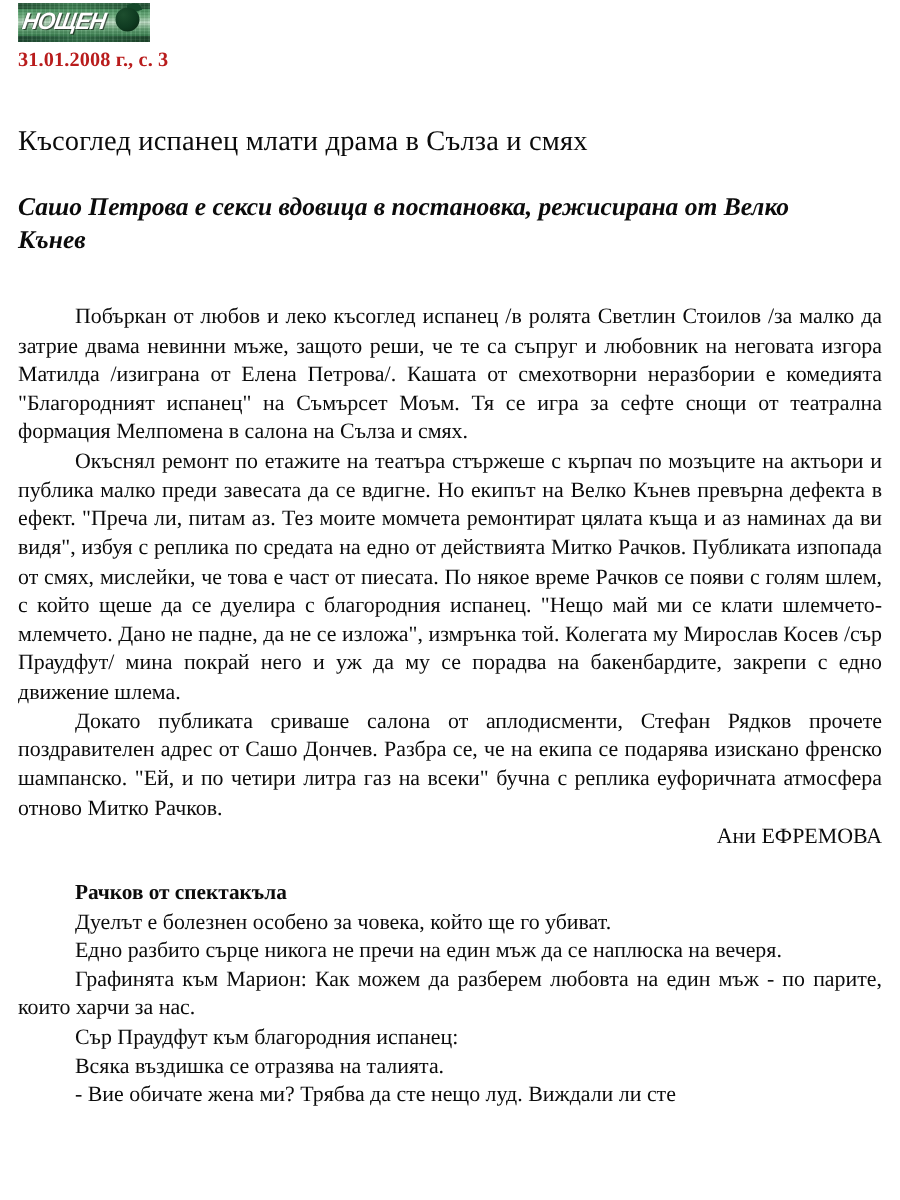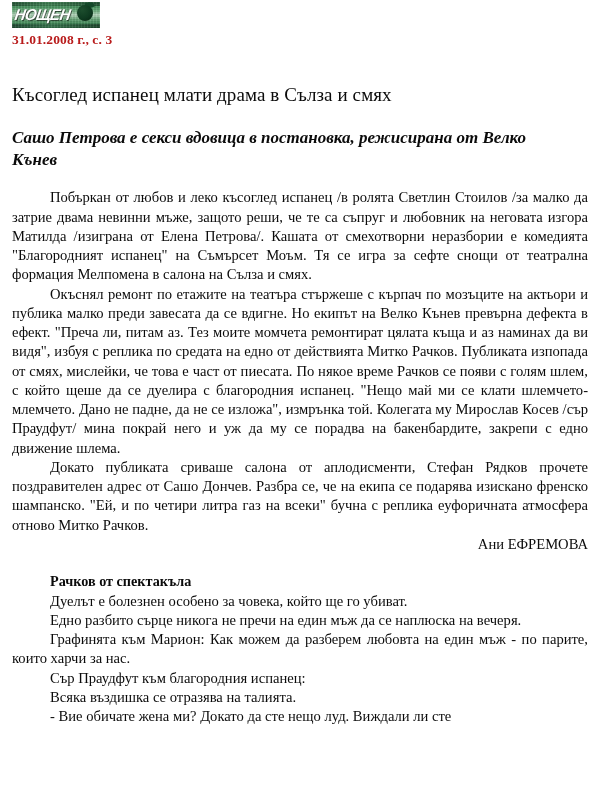--- a/index.html
+++ b/index.html
@@ -123,21 +123,21 @@
     margin: 20px 0 0 0;
     font-size: 17px;
     font-weight: bold;
     font-style: italic;
     line-height: 1.28;
     max-width: 560px;
   }
 
   
   .article {
-    margin-top: 18px;
+    margin-top: 32px;
   }
   .para {
     margin: 0;
     font-size: 14.6px;
     line-height: 1.32;
     text-align: justify;
     text-indent: 38px;
     hyphens: none;
   }
   .byline {
@@ -197,16 +197,16 @@
     <p class="byline">Ани ЕФРЕМОВА</p>
   </div>
 
   <div class="quotes">
     <p class="quotes-title">Рачков от спектакъла</p>
     <p class="quote-line">Дуелът е болезнен особено за човека, който ще го убиват.</p>
     <p class="quote-line">Едно разбито сърце никога не пречи на един мъж да се наплюска на вечеря.</p>
     <p class="quote-line">Графинята към Марион: Как можем да разберем любовта на един мъж - по парите, които харчи за нас.</p>
     <p class="quote-line">Сър Праудфут към благородния испанец:</p>
     <p class="quote-line">Всяка въздишка се отразява на талията.</p>
-    <p class="quote-line dash">- Вие обичате жена ми? Докато да сте нещо луд. Виждали ли сте</p>
+    <p class="quote-line dash">- Вие обичате жена ми? Трябва да сте нещо луд. Виждали ли сте</p>
   </div>
 
 </div>
 
 </body></html>

